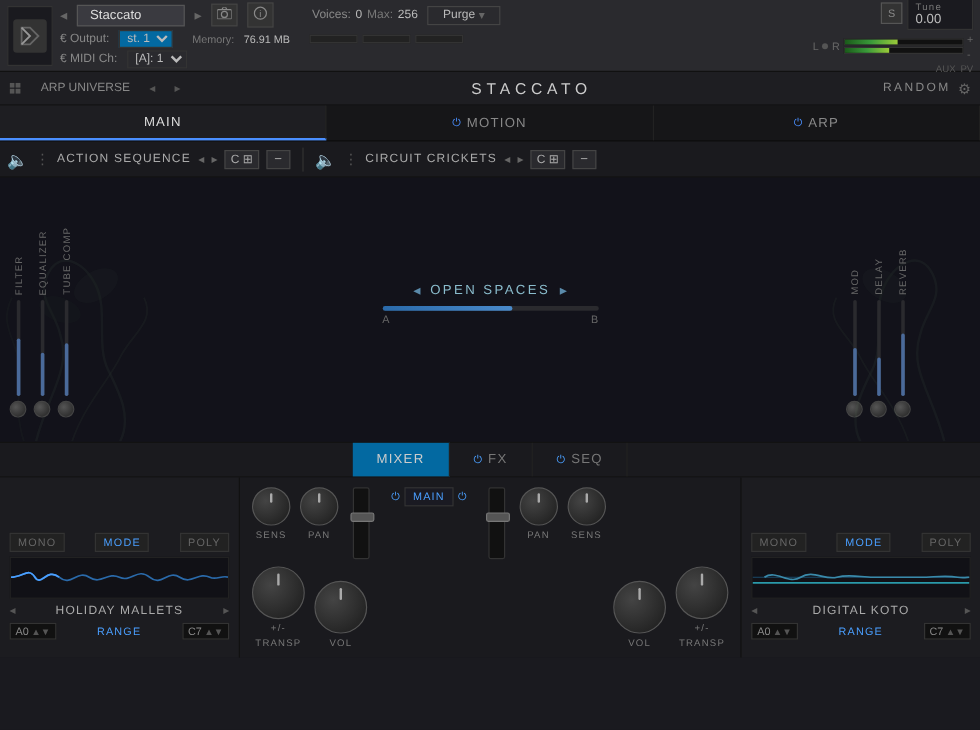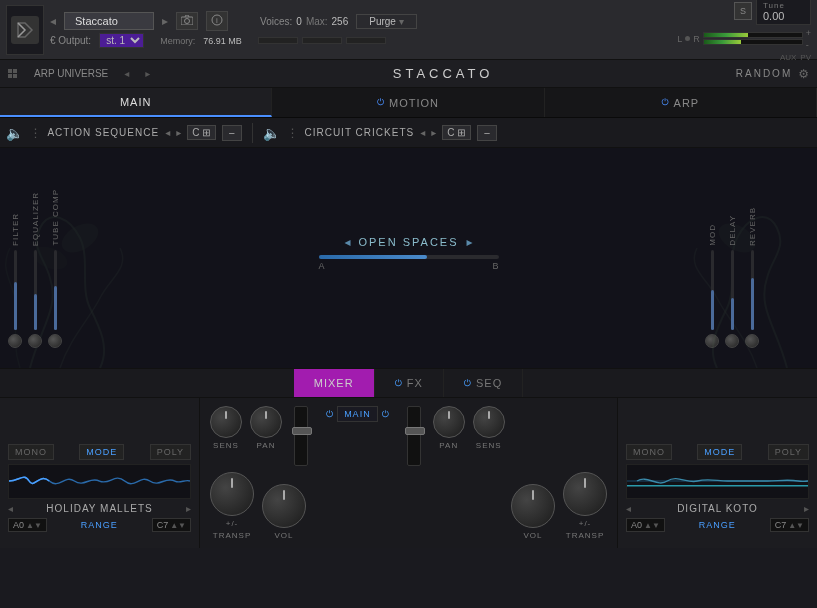--- a/index.html
+++ b/index.html
@@ -309,21 +309,21 @@
       align-items: center;
       font-size: 11px;
       letter-spacing: 1px;
       color: #777;
       cursor: pointer;
       border-right: 1px solid #222;
       gap: 4px;
     }
     .sub-tab.active {
       color: #ccc;
-      background: #a21caf;
+      background: #0369a1;
     }
 
     
     .bottom-section {
       height: 150px;
       background: #1a1a1e;
       display: flex;
       gap: 0;
     }
 
@@ -584,33 +584,39 @@
       </div>
 
       <div style="background:#2a2a2e;border:1px solid #444;padding:1px 12px;color:#bbb;font-size:10px;cursor:pointer;display:flex;align-items:center;gap:3px;">
         <span>Purge</span>
         <span style="color:#666;">▾</span>
       </div>
     </div>
 
     <div class="top-row">
       <span style="color:#888;font-size:10px;">€ Output:</span>
-      <select style="background:#4c1d95;color:#bbb;border:1px solid #333;font-size:10px;padding:0 2px;">
+      <select style="background:#0369a1;color:#bbb;border:1px solid #333;font-size:10px;padding:0 2px;">
         <option>st. 1</option>
       </select>
       <span style="color:#777;font-size:9px;margin-left:8px;">Memory:</span>
       <span style="color:#bbb;font-size:9px;">76.91 MB</span>
 
       <div style="margin-left:8px;display:flex;align-items:center;gap:4px;">
         <span style="background:#222;width:40px;height:7px;border:1px solid #333;display:inline-block;"></span>
         <span style="background:#222;width:40px;height:7px;border:1px solid #333;display:inline-block;"></span>
         <span style="background:#222;width:40px;height:7px;border:1px solid #333;display:inline-block;"></span>
       </div>
     </div>
 
+    <div class="top-row">
+      <span style="color:#888;font-size:10px;">€ MIDI Ch:</span>
+      <select style="background:#2a2a2e;color:#bbb;border:1px solid #333;font-size:10px;padding:0 2px;">
+        <option>[A]: 1</option>
+      </select>
+    </div>
   </div>
 
   <div style="display:flex;flex-direction:column;gap:3px;align-items:flex-end;">
 
     <div style="display:flex;align-items:center;gap:4px;">
       <div style="background:#333;border:1px solid #555;width:18px;height:18px;display:flex;align-items:center;justify-content:center;color:#888;font-size:9px;cursor:pointer;">S</div>
       <div style="background:#1a1a1f;border:1px solid #333;padding:2px 6px;min-width:55px;">
         <div style="font-size:8px;color:#777;letter-spacing:1px;">Tune</div>
         <div style="font-size:11px;color:#bbb;">0.00</div>
       </div>

